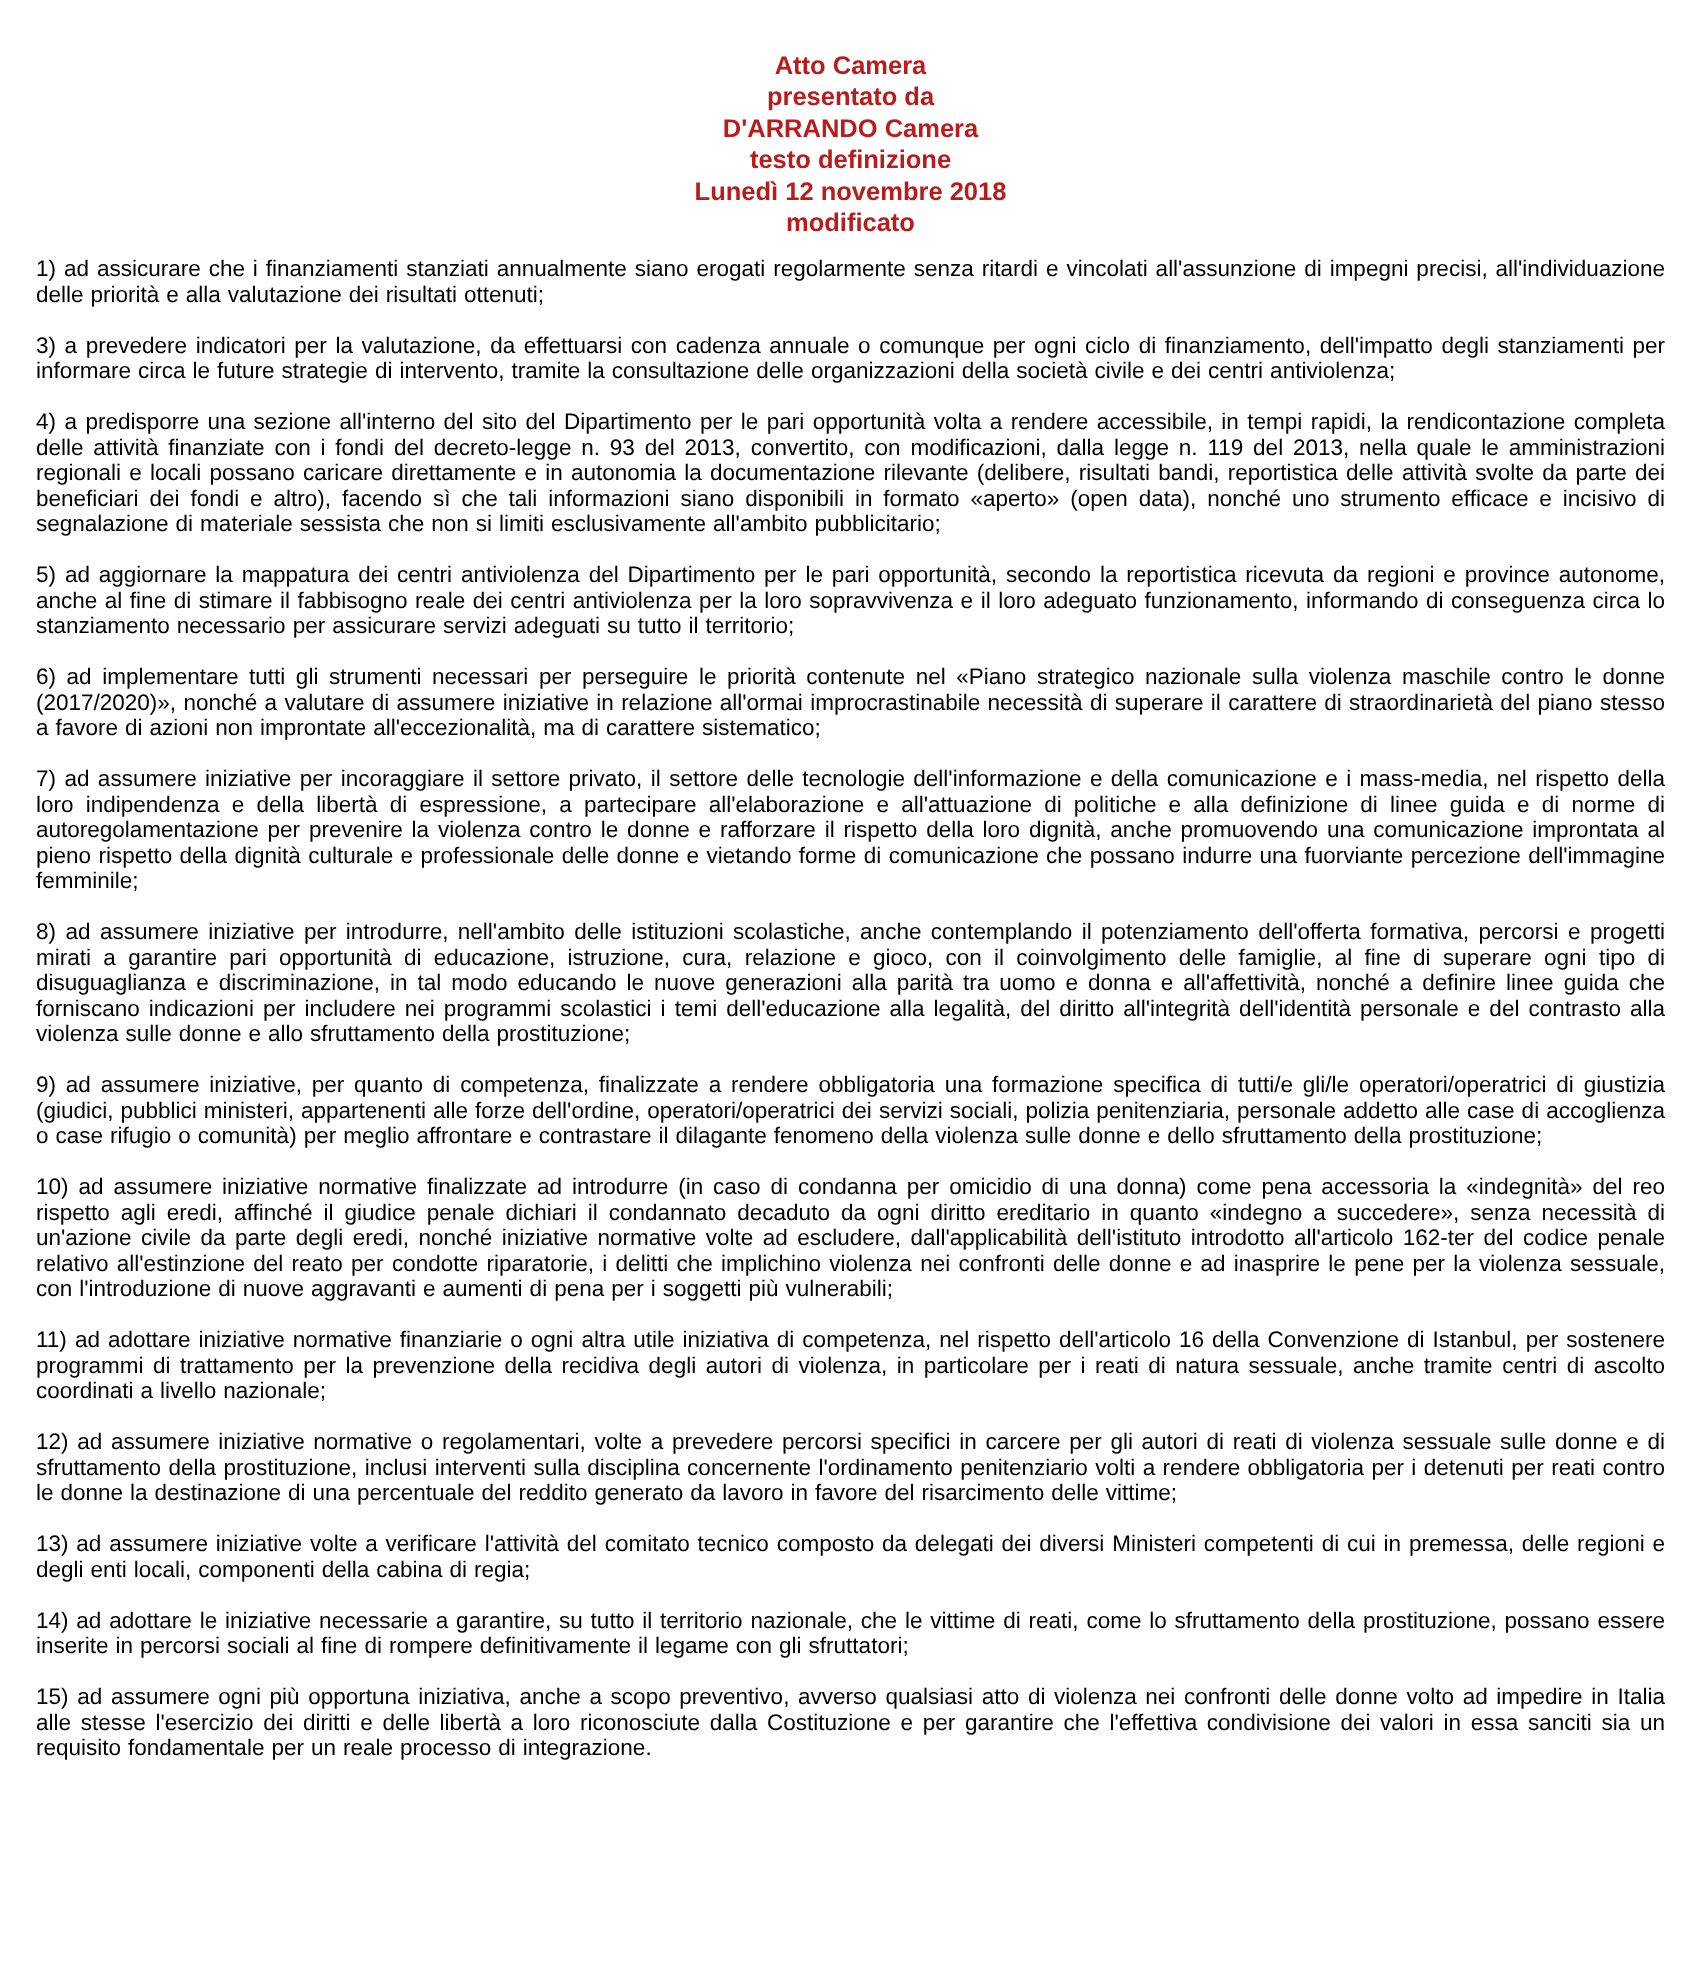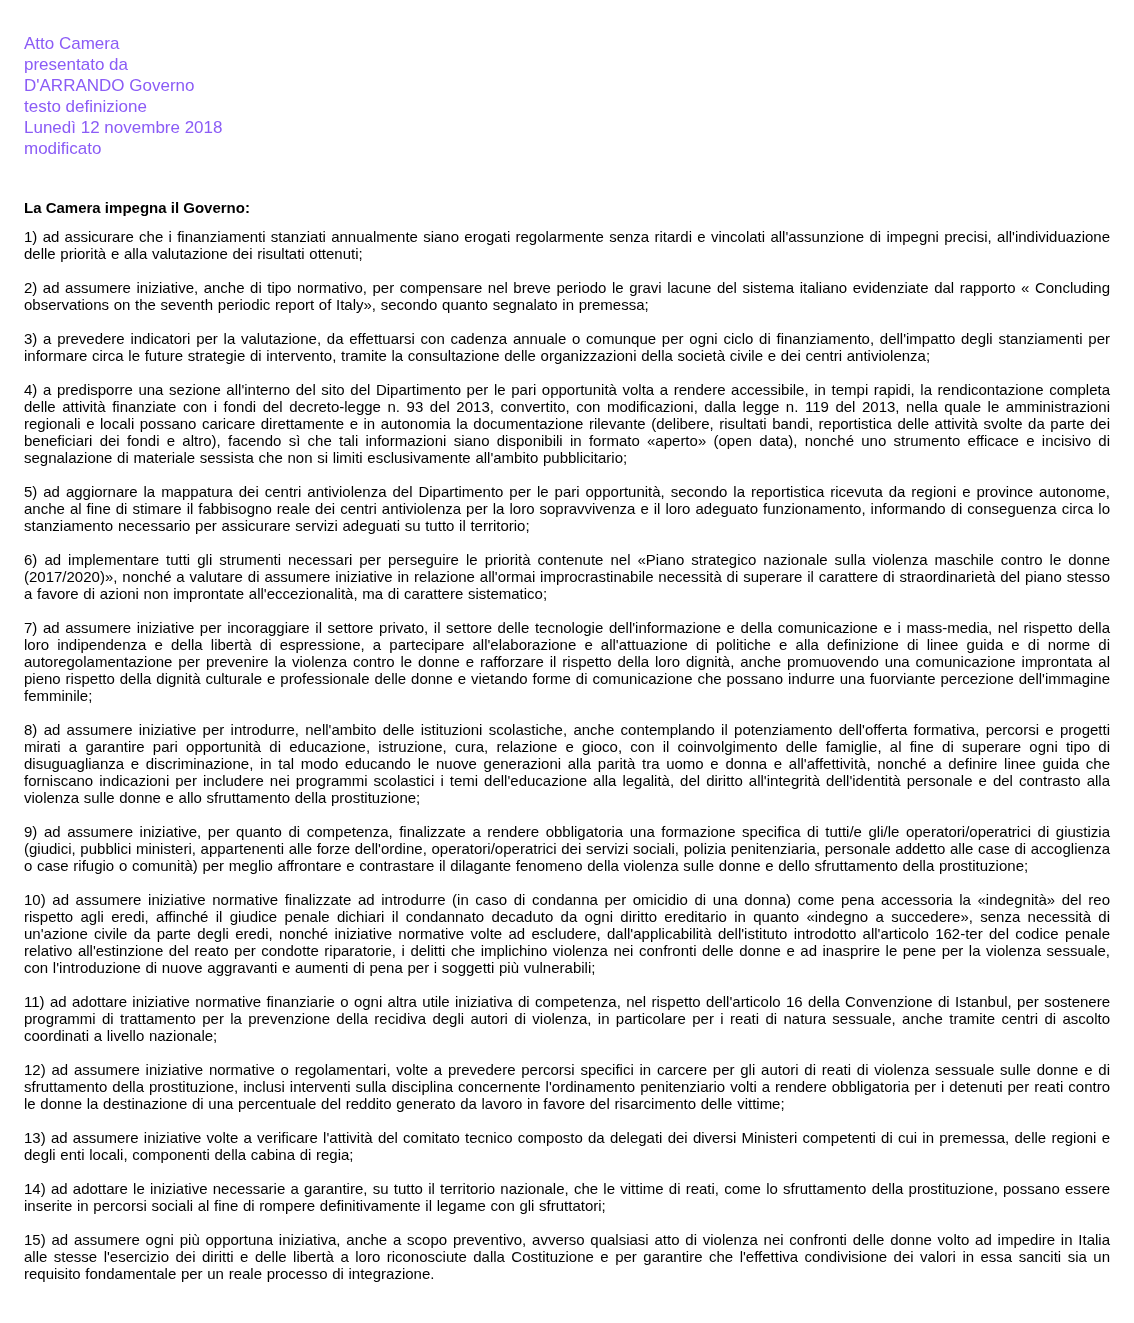--- a/index.html
+++ b/index.html
@@ -11,24 +11,25 @@
     font-family: "Liberation Sans", "DejaVu Sans", sans-serif;
   }
   .page {
     width: 1134px;
     min-height: 1323px;
     margin: 0 auto;
     padding: 33px 24px 12px 24px;
     background: #ffffff;
   }
   .doc-header {
-    font-weight: normal;
+    text-align: center;
+    font-weight: bold;
     font-size: 17px;
     line-height: 21px;
-    color: #8b5cf6;
+    color: #b91c1c;
   }
   .doc-header .hline { white-space: pre-wrap; }
   .intro-heading {
     margin-top: 40px;
     font-weight: bold;
     font-size: 15px;
     line-height: 17px;
   }
   .body-text p.item {
     font-size: 15px;
@@ -42,31 +43,29 @@
   }
 </style>
 </head>
 <body>
 
 <div class="page">
 
   <div class="doc-header">
     <div class="hline">Atto Camera</div>
     <div class="hline">presentato da</div>
-    <div class="hline">D'ARRANDO Governo</div>
+    <div class="hline">D'ARRANDO Camera</div>
     <div class="hline">testo definizione</div>
     <div class="hline">Lunedì 12 novembre 2018</div>
     <div class="hline">modificato</div>
   </div>
 
-  <div class="intro-heading">La Camera impegna il Governo:</div>
 
   <div class="body-text">
     <p class="item">1) ad assicurare che i finanziamenti stanziati annualmente siano erogati regolarmente senza ritardi e vincolati all'assunzione di impegni precisi, all'individuazione delle priorità e alla valutazione dei risultati ottenuti;</p>
-    <p class="item">2) ad assumere iniziative, anche di tipo normativo, per compensare nel breve periodo le gravi lacune del sistema italiano evidenziate dal rapporto « Concluding observations on the seventh periodic report of Italy», secondo quanto segnalato in premessa;</p>
     <p class="item">3) a prevedere indicatori per la valutazione, da effettuarsi con cadenza annuale o comunque per ogni ciclo di finanziamento, dell'impatto degli stanziamenti per informare circa le future strategie di intervento, tramite la consultazione delle organizzazioni della società civile e dei centri antiviolenza;</p>
     <p class="item">4) a predisporre una sezione all'interno del sito del Dipartimento per le pari opportunità volta a rendere accessibile, in tempi rapidi, la rendicontazione completa delle attività finanziate con i fondi del decreto-legge n. 93 del 2013, convertito, con modificazioni, dalla legge n. 119 del 2013, nella quale le amministrazioni regionali e locali possano caricare direttamente e in autonomia la documentazione rilevante (delibere, risultati bandi, reportistica delle attività svolte da parte dei beneficiari dei fondi e altro), facendo sì che tali informazioni siano disponibili in formato «aperto» (open data), nonché uno strumento efficace e incisivo di segnalazione di materiale sessista che non si limiti esclusivamente all'ambito pubblicitario;</p>
     <p class="item">5) ad aggiornare la mappatura dei centri antiviolenza del Dipartimento per le pari opportunità, secondo la reportistica ricevuta da regioni e province autonome, anche al fine di stimare il fabbisogno reale dei centri antiviolenza per la loro sopravvivenza e il loro adeguato funzionamento, informando di conseguenza circa lo stanziamento necessario per assicurare servizi adeguati su tutto il territorio;</p>
     <p class="item">6) ad implementare tutti gli strumenti necessari per perseguire le priorità contenute nel «Piano strategico nazionale sulla violenza maschile contro le donne (2017/2020)», nonché a valutare di assumere iniziative in relazione all'ormai improcrastinabile necessità di superare il carattere di straordinarietà del piano stesso a favore di azioni non improntate all'eccezionalità, ma di carattere sistematico;</p>
     <p class="item">7) ad assumere iniziative per incoraggiare il settore privato, il settore delle tecnologie dell'informazione e della comunicazione e i mass-media, nel rispetto della loro indipendenza e della libertà di espressione, a partecipare all'elaborazione e all'attuazione di politiche e alla definizione di linee guida e di norme di autoregolamentazione per prevenire la violenza contro le donne e rafforzare il rispetto della loro dignità, anche promuovendo una comunicazione improntata al pieno rispetto della dignità culturale e professionale delle donne e vietando forme di comunicazione che possano indurre una fuorviante percezione dell'immagine femminile;</p>
     <p class="item">8) ad assumere iniziative per introdurre, nell'ambito delle istituzioni scolastiche, anche contemplando il potenziamento dell'offerta formativa, percorsi e progetti mirati a garantire pari opportunità di educazione, istruzione, cura, relazione e gioco, con il coinvolgimento delle famiglie, al fine di superare ogni tipo di disuguaglianza e discriminazione, in tal modo educando le nuove generazioni alla parità tra uomo e donna e all'affettività, nonché a definire linee guida che forniscano indicazioni per includere nei programmi scolastici i temi dell'educazione alla legalità, del diritto all'integrità dell'identità personale e del contrasto alla violenza sulle donne e allo sfruttamento della prostituzione;</p>
     <p class="item">9) ad assumere iniziative, per quanto di competenza, finalizzate a rendere obbligatoria una formazione specifica di tutti/e gli/le operatori/operatrici di giustizia (giudici, pubblici ministeri, appartenenti alle forze dell'ordine, operatori/operatrici dei servizi sociali, polizia penitenziaria, personale addetto alle case di accoglienza o case rifugio o comunità) per meglio affrontare e contrastare il dilagante fenomeno della violenza sulle donne e dello sfruttamento della prostituzione;</p>
     <p class="item">10) ad assumere iniziative normative finalizzate ad introdurre (in caso di condanna per omicidio di una donna) come pena accessoria la «indegnità» del reo rispetto agli eredi, affinché il giudice penale dichiari il condannato decaduto da ogni diritto ereditario in quanto «indegno a succedere», senza necessità di un'azione civile da parte degli eredi, nonché iniziative normative volte ad escludere, dall'applicabilità dell'istituto introdotto all'articolo 162-ter del codice penale relativo all'estinzione del reato per condotte riparatorie, i delitti che implichino violenza nei confronti delle donne e ad inasprire le pene per la violenza sessuale, con l'introduzione di nuove aggravanti e aumenti di pena per i soggetti più vulnerabili;</p>
     <p class="item">11) ad adottare iniziative normative finanziarie o ogni altra utile iniziativa di competenza, nel rispetto dell'articolo 16 della Convenzione di Istanbul, per sostenere programmi di trattamento per la prevenzione della recidiva degli autori di violenza, in particolare per i reati di natura sessuale, anche tramite centri di ascolto coordinati a livello nazionale;</p>
     <p class="item">12) ad assumere iniziative normative o regolamentari, volte a prevedere percorsi specifici in carcere per gli autori di reati di violenza sessuale sulle donne e di sfruttamento della prostituzione, inclusi interventi sulla disciplina concernente l'ordinamento penitenziario volti a rendere obbligatoria per i detenuti per reati contro le donne la destinazione di una percentuale del reddito generato da lavoro in favore del risarcimento delle vittime;</p>

